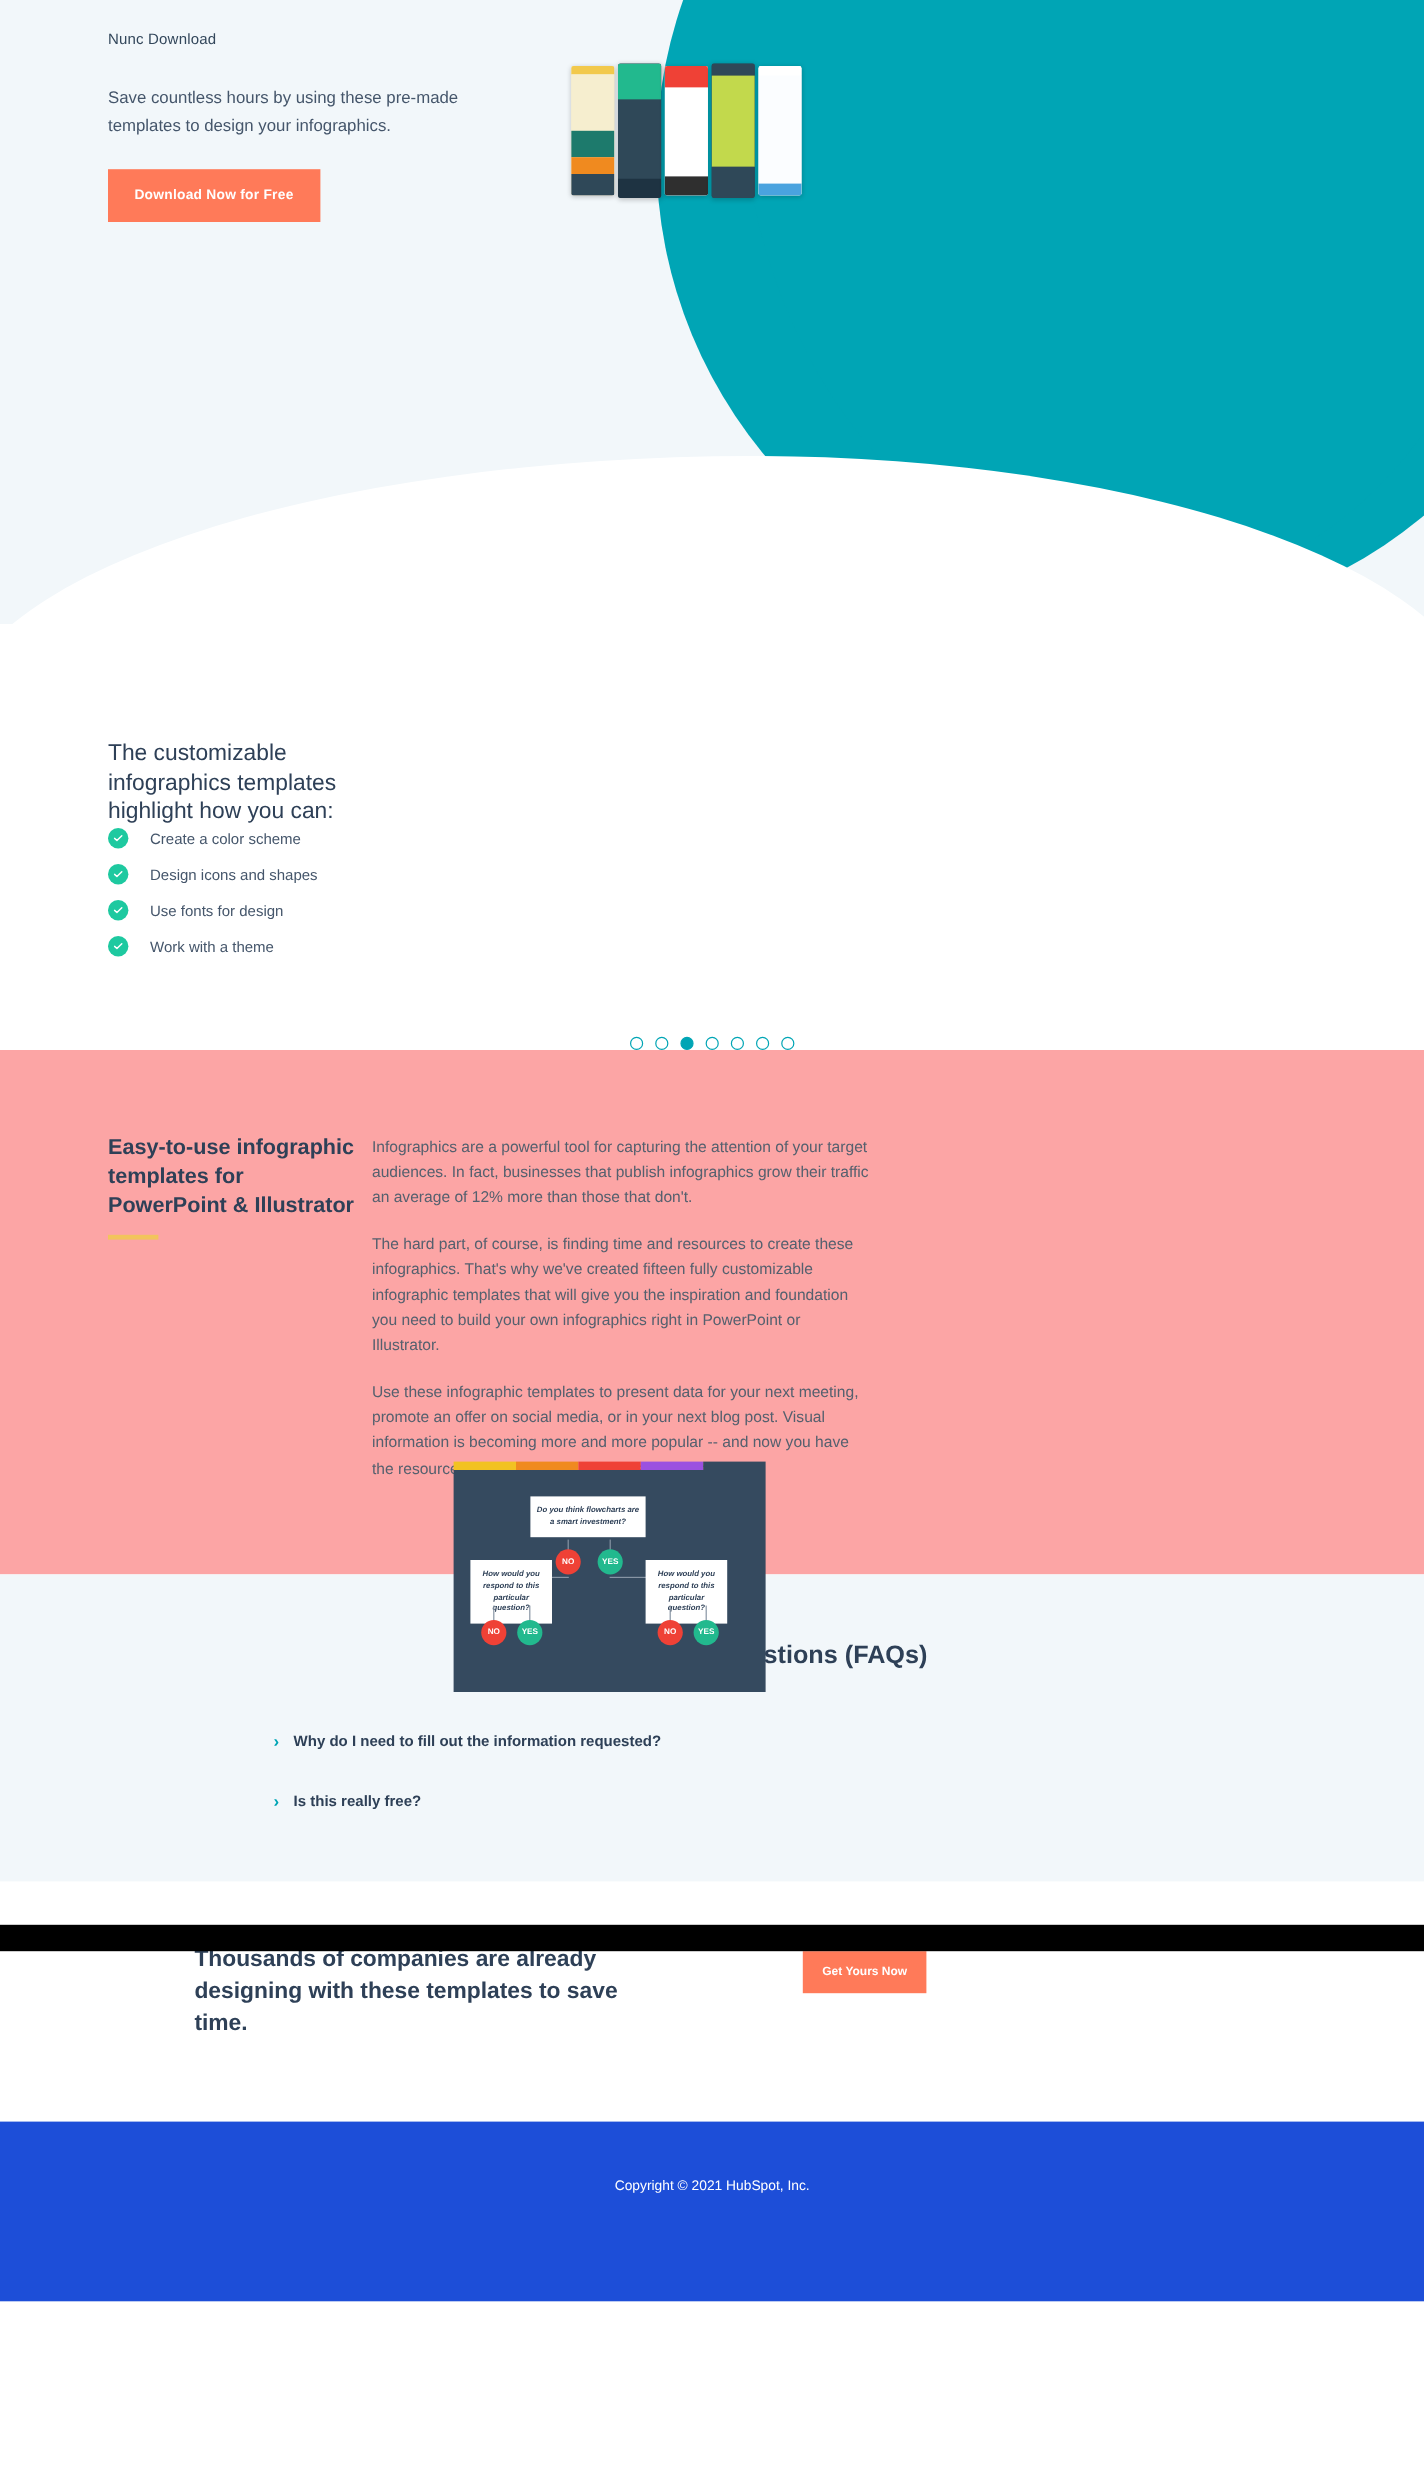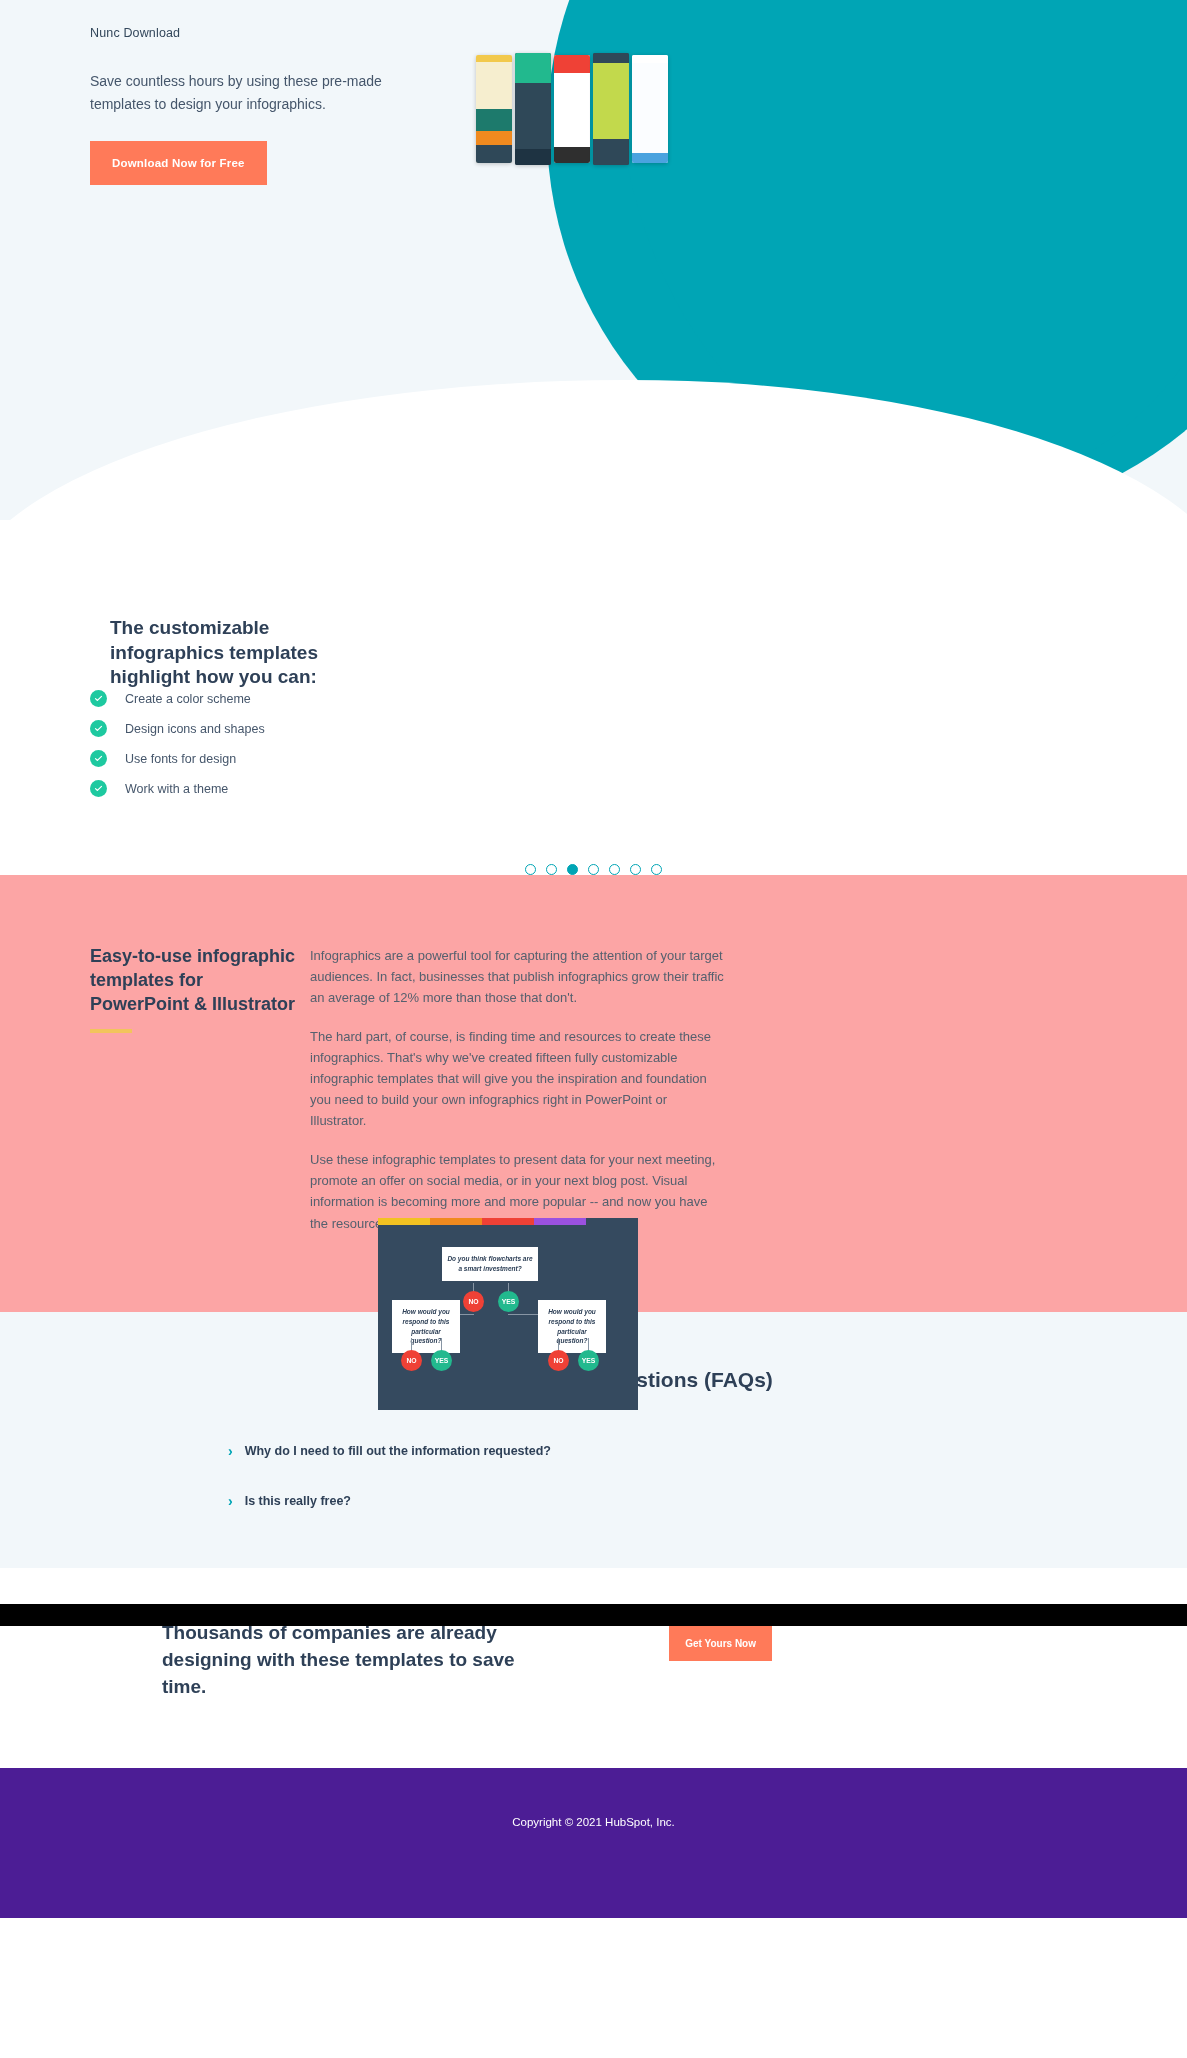--- a/index.html
+++ b/index.html
@@ -121,24 +121,23 @@
   }
   .check-wrap {
     width: 1187px;
     padding-left: 90px;
     display: flex;
   }
   .check-left { width: 250px; flex: none; }
   .check-title {
     font-size: 19px;
     line-height: 1.3;
-    font-weight: 700;
+    font-weight: 400;
     color: #2e4057;
     max-width: 210px;
-    margin-left: 20px;
   }
   .check-list { list-style: none; }
   .check-item {
     display: flex;
     align-items: center;
     margin-bottom: 13px;
   }
   .check-circle {
     width: 17px; height: 17px;
     border-radius: 50%;
@@ -323,21 +322,21 @@
     font-size: 10px;
     font-weight: 700;
     padding: 12px 16px;
     cursor: pointer;
     white-space: nowrap;
     font-family: "Liberation Sans", sans-serif;
   }
 
   
   .footer {
-    background: #4c1d95;
+    background: #1d4ed8;
     height: 150px;
     display: flex;
     justify-content: center;
     padding-top: 48px;
   }
   .footer-text { color: #ffffff; font-size: 11.5px; }
 </style>
 </head>
 <body>
 

